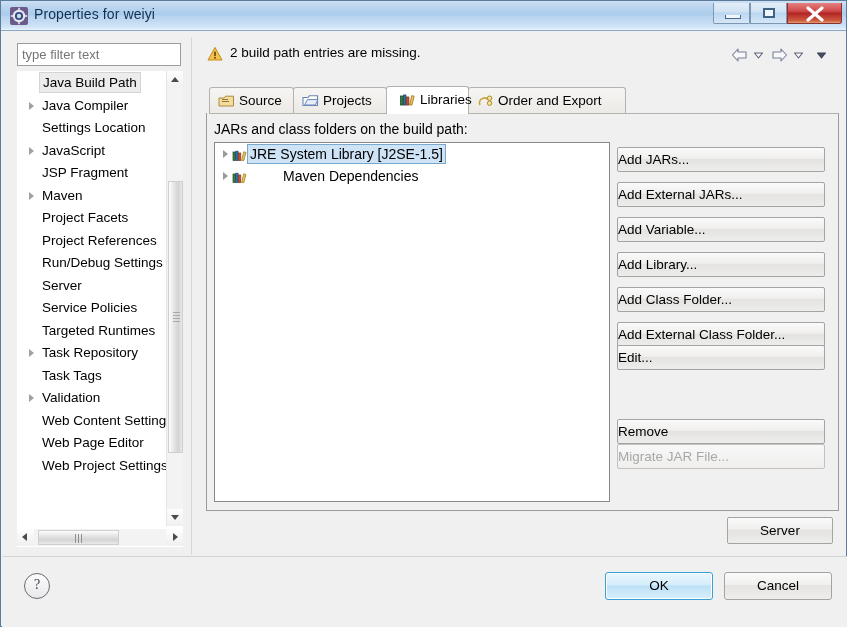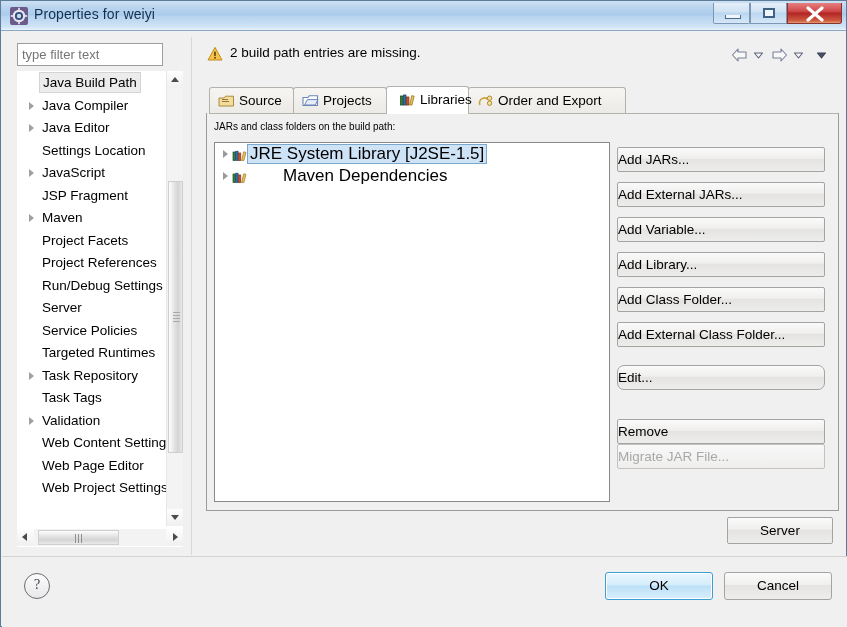--- a/index.html
+++ b/index.html
@@ -85,21 +85,21 @@
     border-radius: 0 0 3px 0;
     background: linear-gradient(to bottom, #e58080 0%, #d14b4b 40%, #b22626 52%, #cf5a40 88%, #e0a070 100%);
     border-color: #8a3030;
   }
   #btn-close svg { position: absolute; left: 18px; top: 3px; }
 
   
   #filter-input {
     position: absolute;
     left: 16px; top: 42px;
-    width: 146px; height: 23px;
+    width: 164px; height: 23px;
     box-sizing: border-box;
     background: #ffffff;
     border: 1px solid #9d9d9d;
     font-family: "Liberation Sans", sans-serif;
     font-size: 13px;
     color: #555555;
     padding: 2px 4px;
     outline: none;
   }
   #tree-panel {
@@ -288,35 +288,35 @@
     position: absolute;
     left: 208px; top: 112px;
     width: 630px; height: 1px;
     background: #b4b2ad;
   }
 
   
   #content-label {
     position: absolute;
     left: 213px; top: 120px;
-    font-size: 10px;
+    font-size: 14px;
   }
   #jar-list {
     position: absolute;
     left: 213px; top: 141px;
     width: 396px; height: 360px;
     box-sizing: border-box;
     background: #ffffff;
     border: 1px solid #898989;
   }
   .jar-row {
     position: relative;
     height: 22px;
     line-height: 22px;
-    font-size: 17px;
+    font-size: 14px;
     padding-left: 34px;
     white-space: nowrap;
     cursor: default;
   }
   .jar-row .jarrow {
     position: absolute; left: 8px; top: 7px;
     width: 0; height: 0;
     border-left: 5px solid #9a9a9a;
     border-top: 4px solid transparent;
     border-bottom: 4px solid transparent;
@@ -474,21 +474,20 @@
       </svg>
     </div>
   </div>
 
   <input id="filter-input" type="text" placeholder="type filter text" style="">
 
   <div id="tree-panel">
     <div id="tree-list">
         <div class="tree-item selected"><span class="lbl">Java Build Path</span></div>
         <div class="tree-item"><span class="arrow"></span><span class="lbl">Java Compiler</span></div>
-        <div class="tree-item"><span class="arrow"></span><span class="lbl">Java Editor</span></div>
         <div class="tree-item"><span class="lbl">Settings Location</span></div>
         <div class="tree-item"><span class="arrow"></span><span class="lbl">JavaScript</span></div>
         <div class="tree-item"><span class="lbl">JSP Fragment</span></div>
         <div class="tree-item"><span class="arrow"></span><span class="lbl">Maven</span></div>
         <div class="tree-item"><span class="lbl">Project Facets</span></div>
         <div class="tree-item"><span class="lbl">Project References</span></div>
         <div class="tree-item"><span class="lbl">Run/Debug Settings</span></div>
         <div class="tree-item"><span class="lbl">Server</span></div>
         <div class="tree-item"><span class="lbl">Service Policies</span></div>
         <div class="tree-item"><span class="lbl">Targeted Runtimes</span></div>
@@ -613,21 +612,21 @@
           </svg></span><span class="jlbl">Maven Dependencies</span></div>
     </div>
 
   <div id="side-buttons">
       <div class="sbtn" style="top: 146px;">Add JARs...</div>
       <div class="sbtn" style="top: 181px;">Add External JARs...</div>
       <div class="sbtn" style="top: 216px;">Add Variable...</div>
       <div class="sbtn" style="top: 251px;">Add Library...</div>
       <div class="sbtn" style="top: 286px;">Add Class Folder...</div>
       <div class="sbtn" style="top: 321px;">Add External Class Folder...</div>
-      <div class="sbtn" style="top: 364px; border-radius: 7px;">Edit...</div>
+      <div class="sbtn" style="top: 344px;">Edit...</div>
       <div class="sbtn" style="top: 418px;">Remove</div>
       <div class="sbtn disabled" style="top: 443px;">Migrate JAR File...</div>
     </div>
 
   <div id="apply-btn">Server</div>
 
   <div id="bottom-sep"></div>
   <div id="bottom-bar"></div>
   <div id="help-btn">?</div>
   <div id="cancel-btn">Cancel</div>

